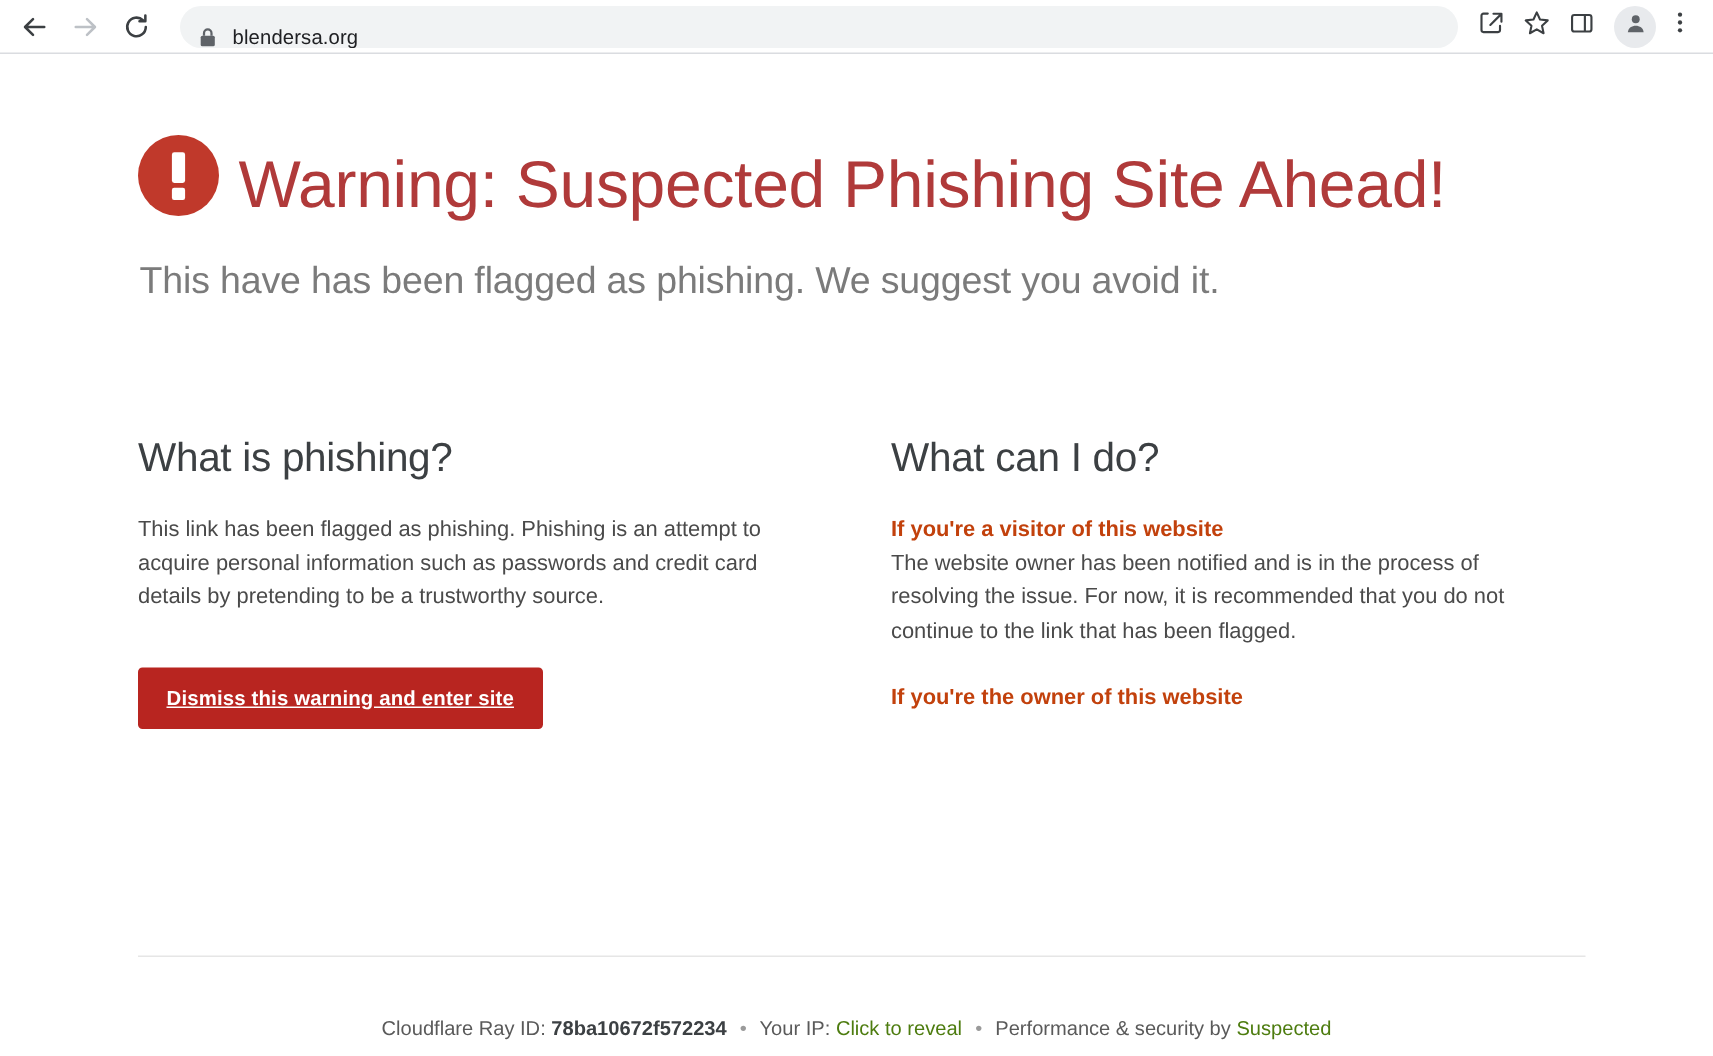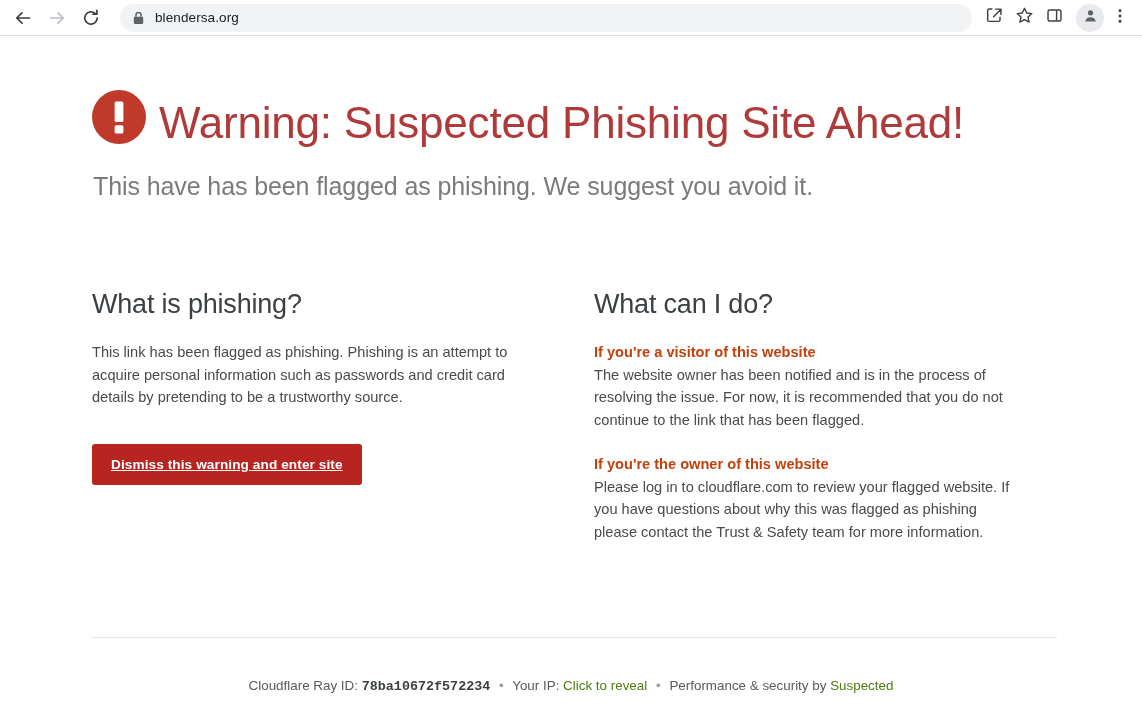--- a/index.html
+++ b/index.html
@@ -31,21 +31,21 @@
     cursor: pointer;
   }
   .nav-btn svg { display: block; }
 
   #omnibox {
     flex: 1 1 auto;
     height: 28px;
     background: #f1f3f4;
     border-radius: 14px;
     display: flex;
-    align-items: center;
+    align-items: flex-end;
     margin: 0 6px 0 10px;
     padding: 0 12px;
     cursor: text;
     min-width: 0;
   }
   #lock-icon { flex: 0 0 auto; display: flex; align-items: center; margin-right: 10px; }
   #url-text {
     font-size: 13.5px;
     color: #202124;
     white-space: nowrap;
@@ -168,21 +168,21 @@
   #footer {
     position: absolute;
     top: 640px;
     left: 0;
     width: 1142px;
     text-align: center;
     font-size: 13.4px;
     color: #5a5a5a;
     line-height: 20px;
   }
-  #footer .ray-id-value { font-weight: bold; color: #3c4043; font-family: Liberation Mono, monospace; }
+  #footer .ray-id-value { font-weight: bold; color: #3c4043; }
   #footer .sep { color: #9a9a9a; margin: 0 5px; }
   #footer .flink { color: #4d7c0f; text-decoration: none; cursor: pointer; }
 </style>
 </head>
 <body>
 
 <div id="browser-toolbar">
 
   <div class="nav-btn">
     <span>
@@ -289,21 +289,20 @@
 
       <div id="col-right">
         <h2 class="col-heading">What can I do?</h2>
 
         <p class="sub-heading">If you're a visitor of this website</p>
         <p class="body-text">The website owner has been notified and is in the process of resolving the issue. For now, it is recommended that you do not continue to the link that has been flagged.</p>
 
         <div class="block-gap"></div>
 
         <p class="sub-heading">If you're the owner of this website</p>
-        <p class="body-text">Please log in to cloudflare.com to review your flagged website. If you have questions about why this was flagged as phishing please contact the Trust &amp; Safety team for more information.</p>
       </div>
 
     </div>
   </div>
 
   <div id="divider"></div>
 
   <div id="footer">
     <span>Cloudflare Ray ID:</span>
     <span class="ray-id-value">78ba10672f572234</span>

